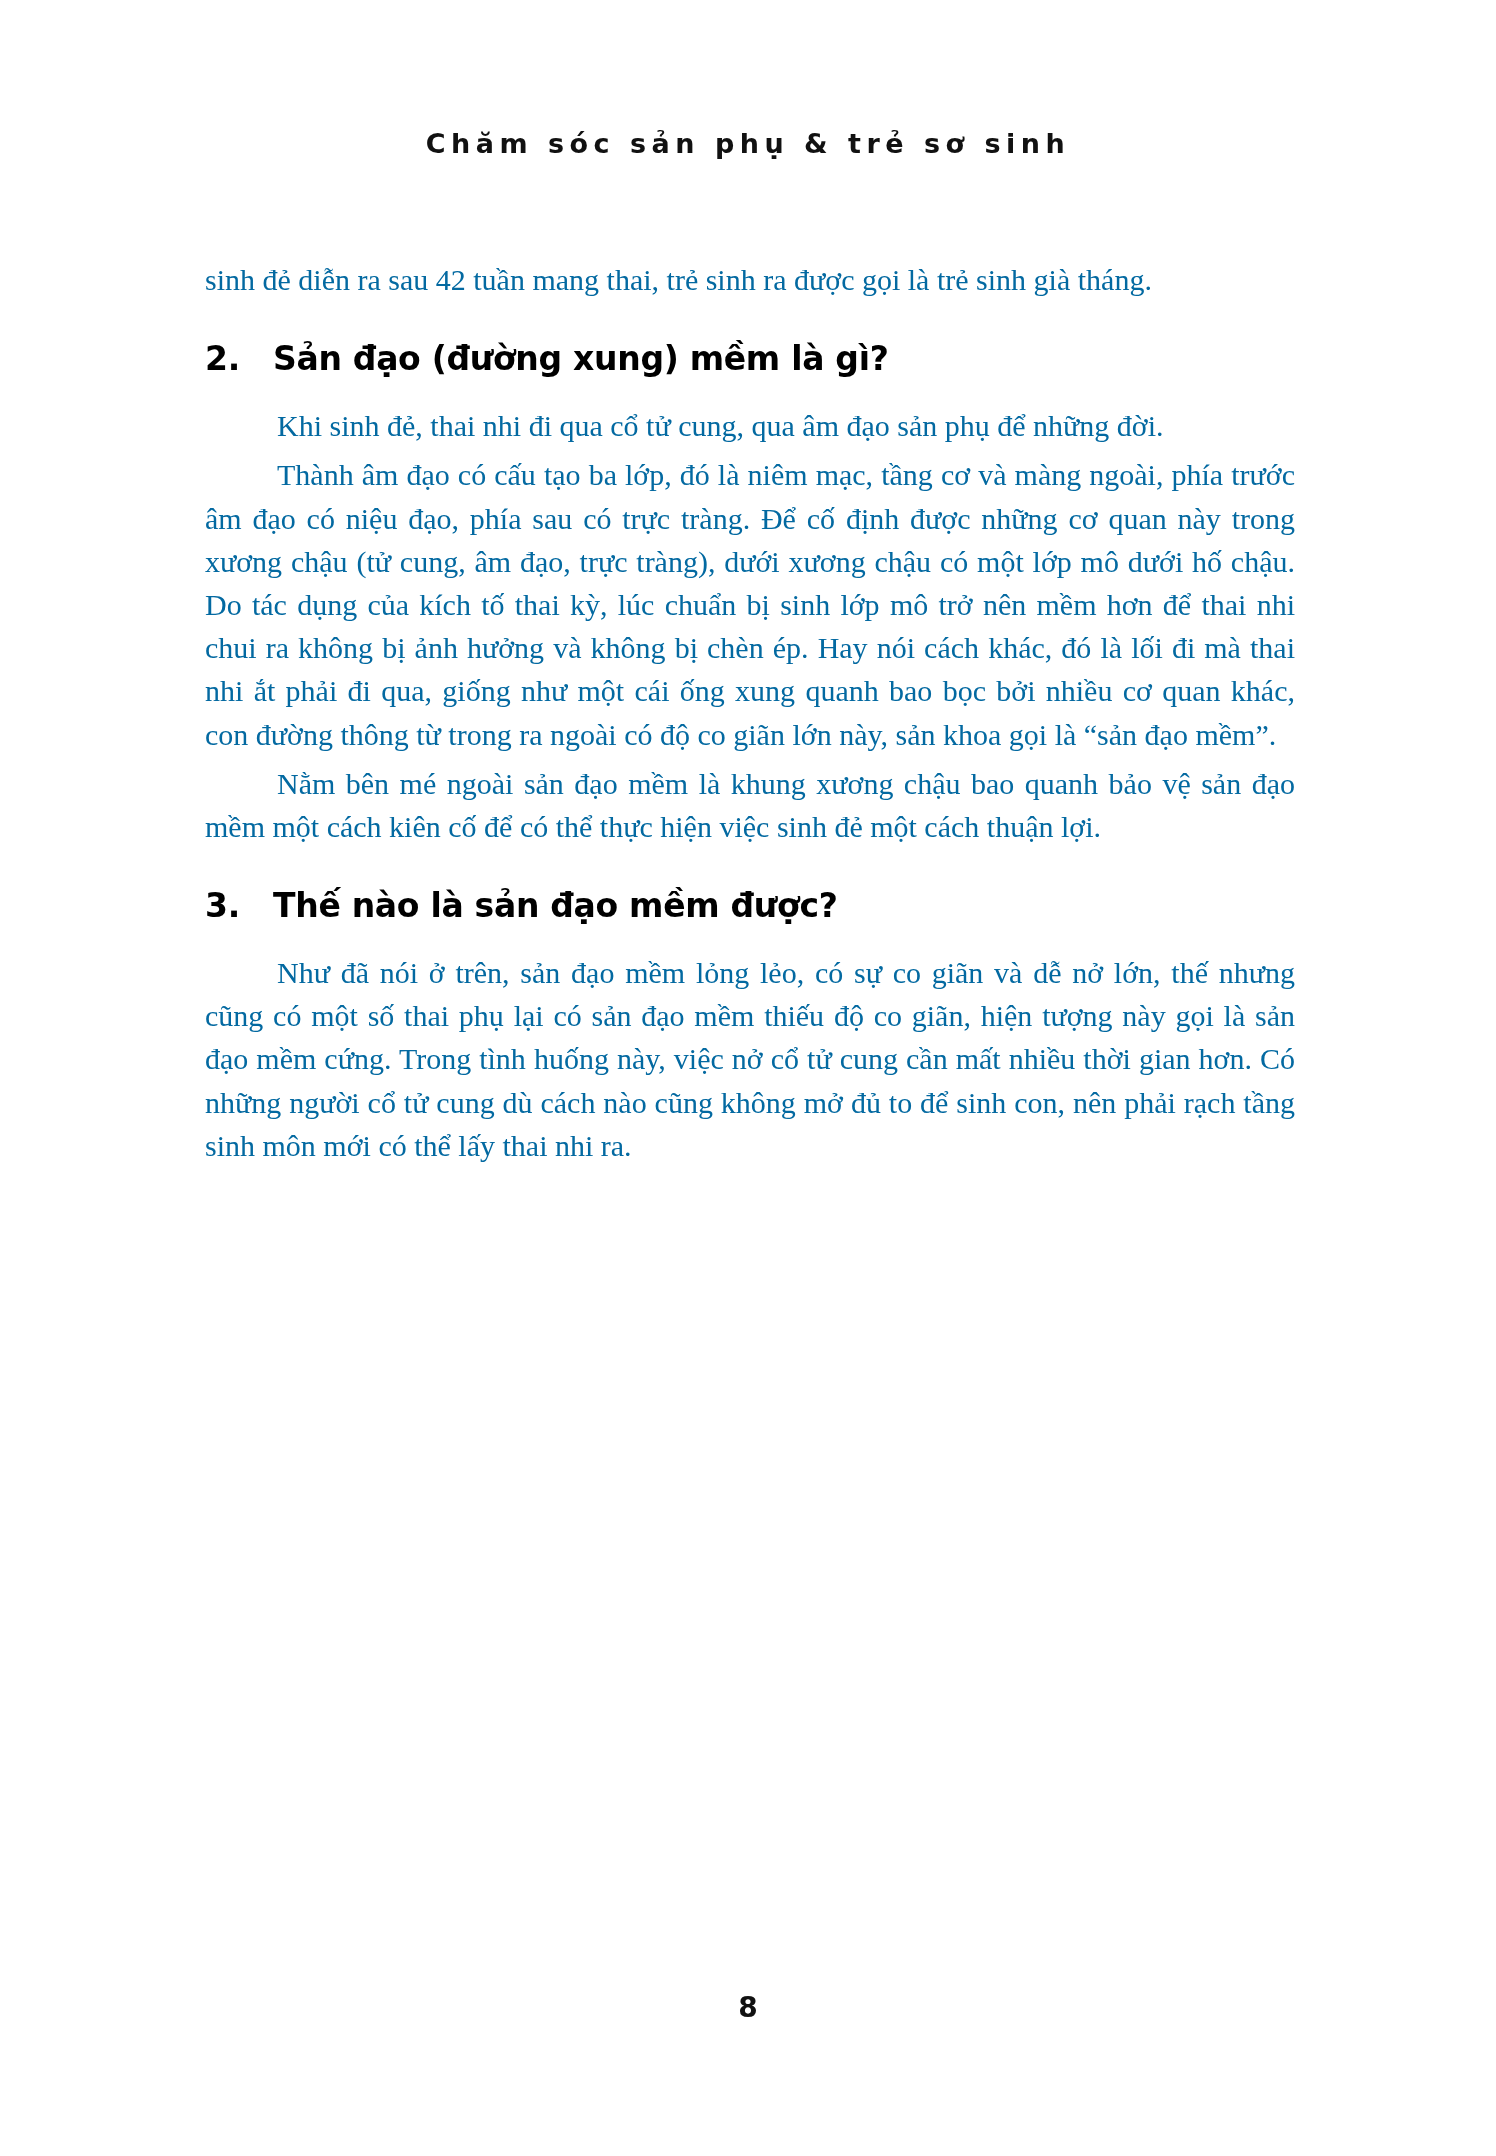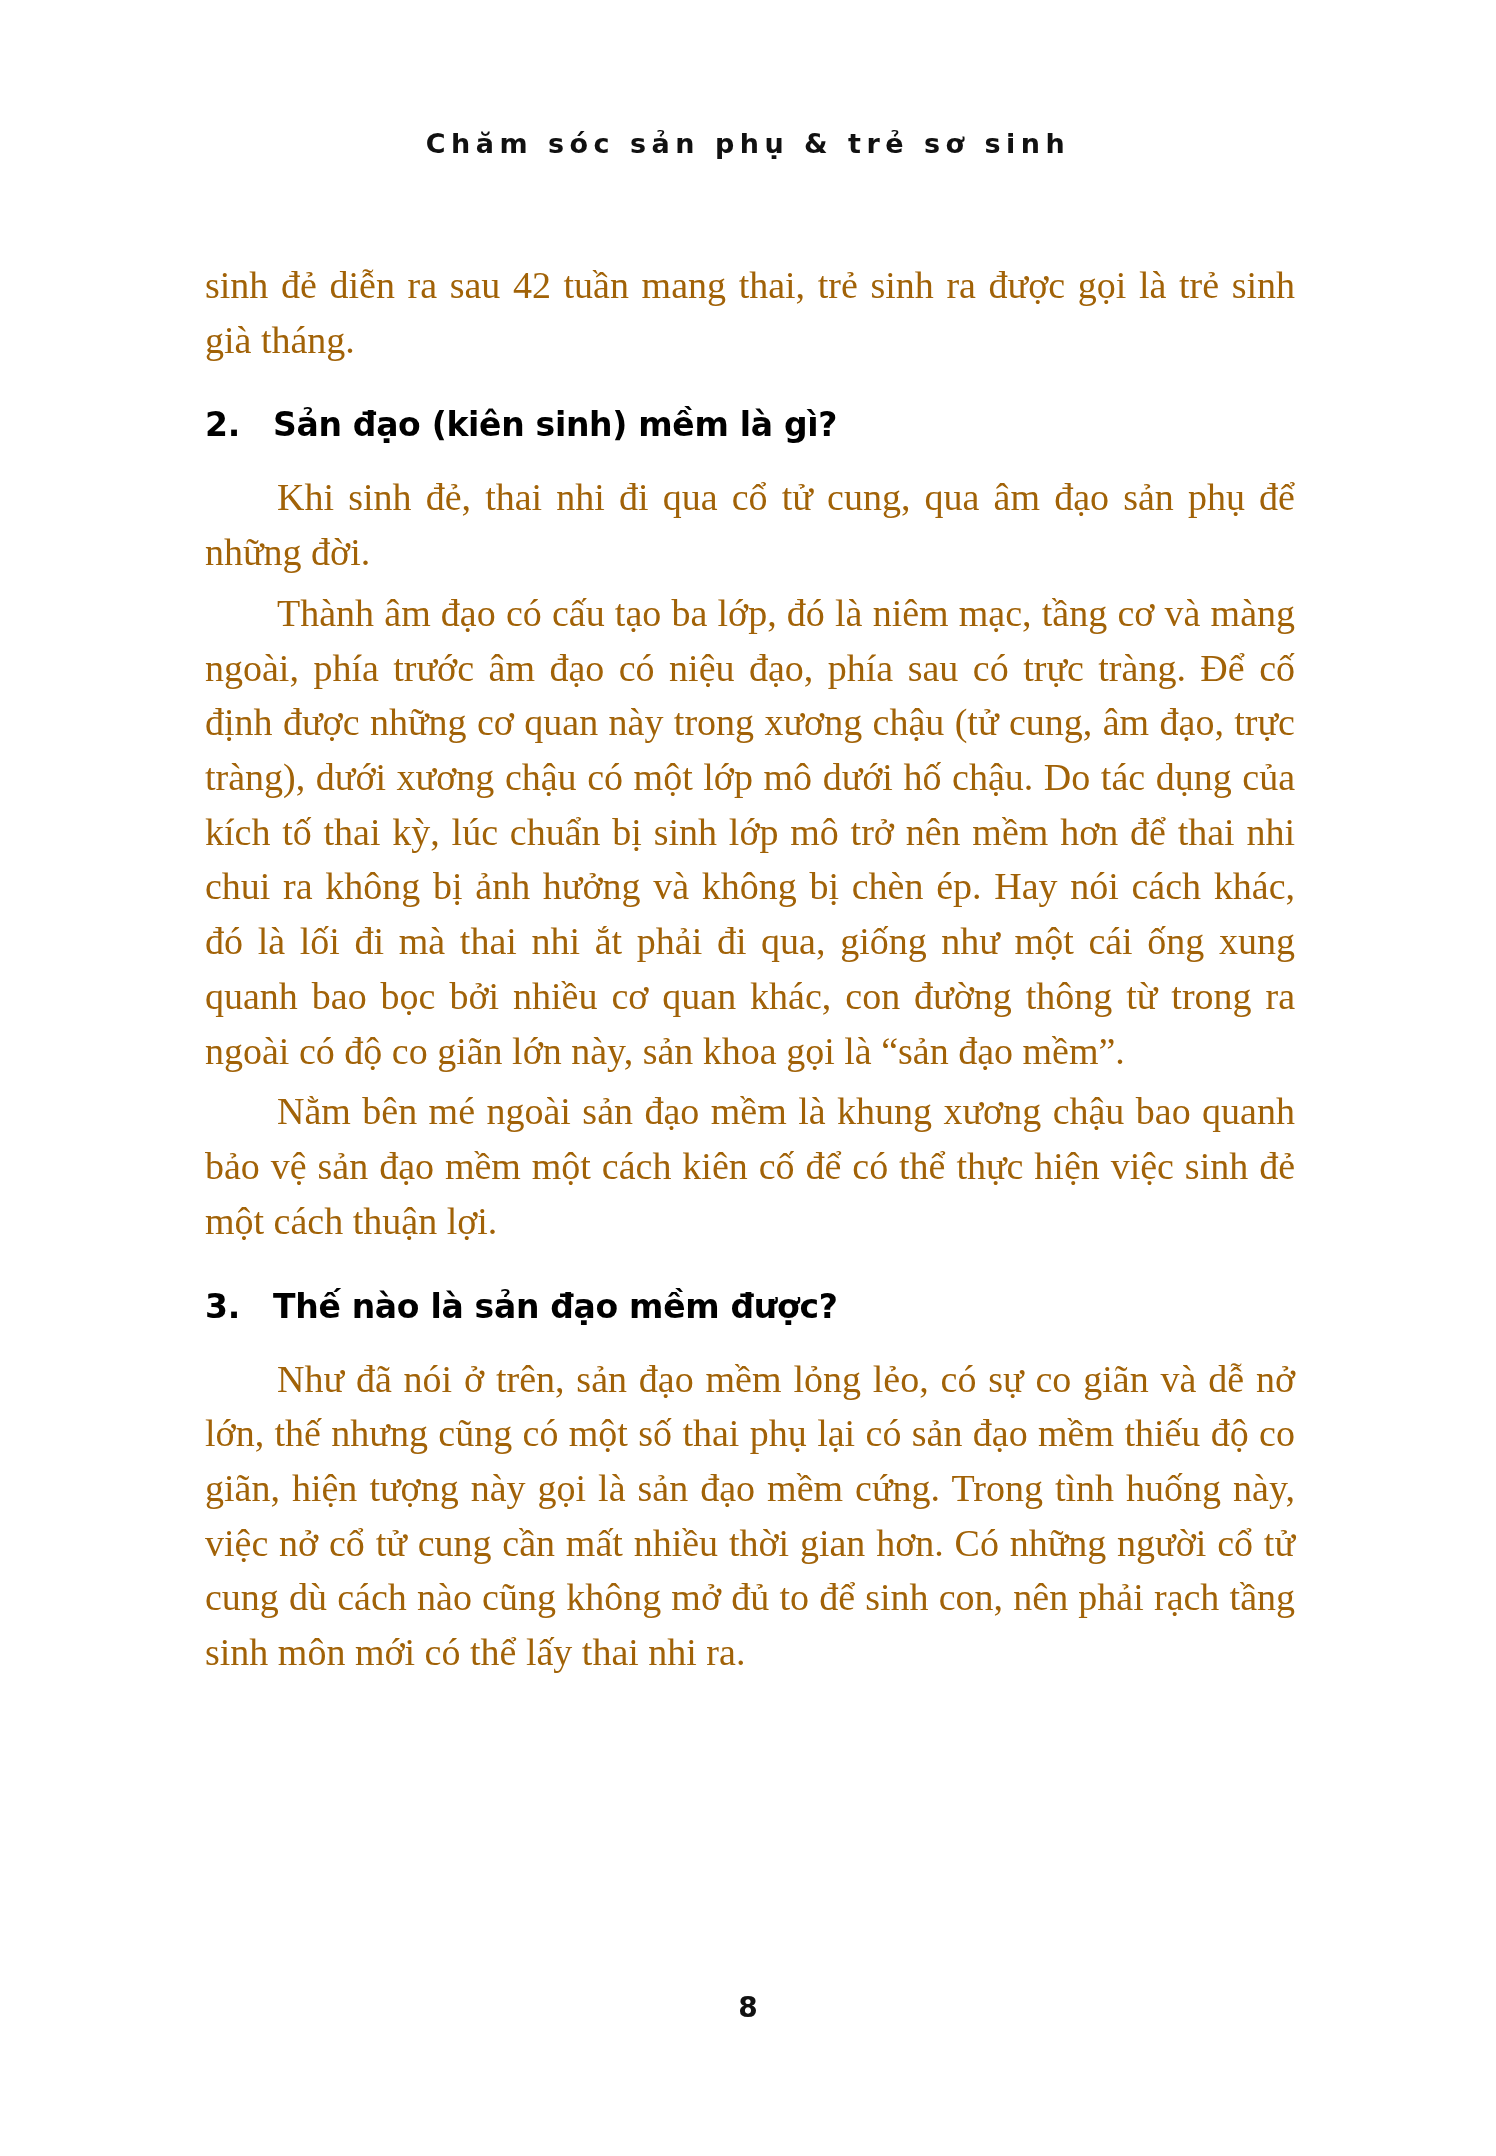--- a/index.html
+++ b/index.html
@@ -31,25 +31,25 @@
     color: #111111;
   }
   .content {
     position: absolute;
     top: 258px;
     left: 205px;
     width: 1090px;
   }
   p.body {
     margin: 0 0 6px 0;
-    font-size: 38px;
+    font-size: 30px;
     line-height: 1.44;
     text-align: justify;
     text-justify: inter-word;
-    color: #a16207;
+    color: #0369a1;
   }
   p.body.indent::before {
     content: "";
     display: inline-block;
     width: 72px;
   }
   .section-heading {
     display: flex;
     align-items: baseline;
     margin: 38px 0 26px 0;
@@ -84,21 +84,21 @@
 <div class="page">
 
   <div class="running-head">Chăm sóc sản phụ &amp; trẻ sơ sinh</div>
 
   <div class="content">
 
     <p class="body">sinh đẻ diễn ra sau 42 tuần mang thai, trẻ sinh ra được gọi là trẻ sinh già tháng.</p>
 
     <div class="section-heading">
       <span class="num">2.</span>
-      <span class="htext">Sản đạo (kiên sinh) mềm là gì?</span>
+      <span class="htext">Sản đạo (đường xung) mềm là gì?</span>
     </div>
 
     <p class="body indent">Khi sinh đẻ, thai nhi đi qua cổ tử cung, qua âm đạo sản phụ để những đời.</p>
 
     <p class="body indent">Thành âm đạo có cấu tạo ba lớp, đó là niêm mạc, tầng cơ và màng ngoài, phía trước âm đạo có niệu đạo, phía sau có trực tràng. Để cố định được những cơ quan này trong xương chậu (tử cung, âm đạo, trực tràng), dưới xương chậu có một lớp mô dưới hố chậu. Do tác dụng của kích tố thai kỳ, lúc chuẩn bị sinh lớp mô trở nên mềm hơn để thai nhi chui ra không bị ảnh hưởng và không bị chèn ép. Hay nói cách khác, đó là lối đi mà thai nhi ắt phải đi qua, giống như một cái ống xung quanh bao bọc bởi nhiều cơ quan khác, con đường thông từ trong ra ngoài có độ co giãn lớn này, sản khoa gọi là “sản đạo mềm”.</p>
 
     <p class="body indent">Nằm bên mé ngoài sản đạo mềm là khung xương chậu bao quanh bảo vệ sản đạo mềm một cách kiên cố để có thể thực hiện việc sinh đẻ một cách thuận lợi.</p>
 
     <div class="section-heading">
       <span class="num">3.</span>

